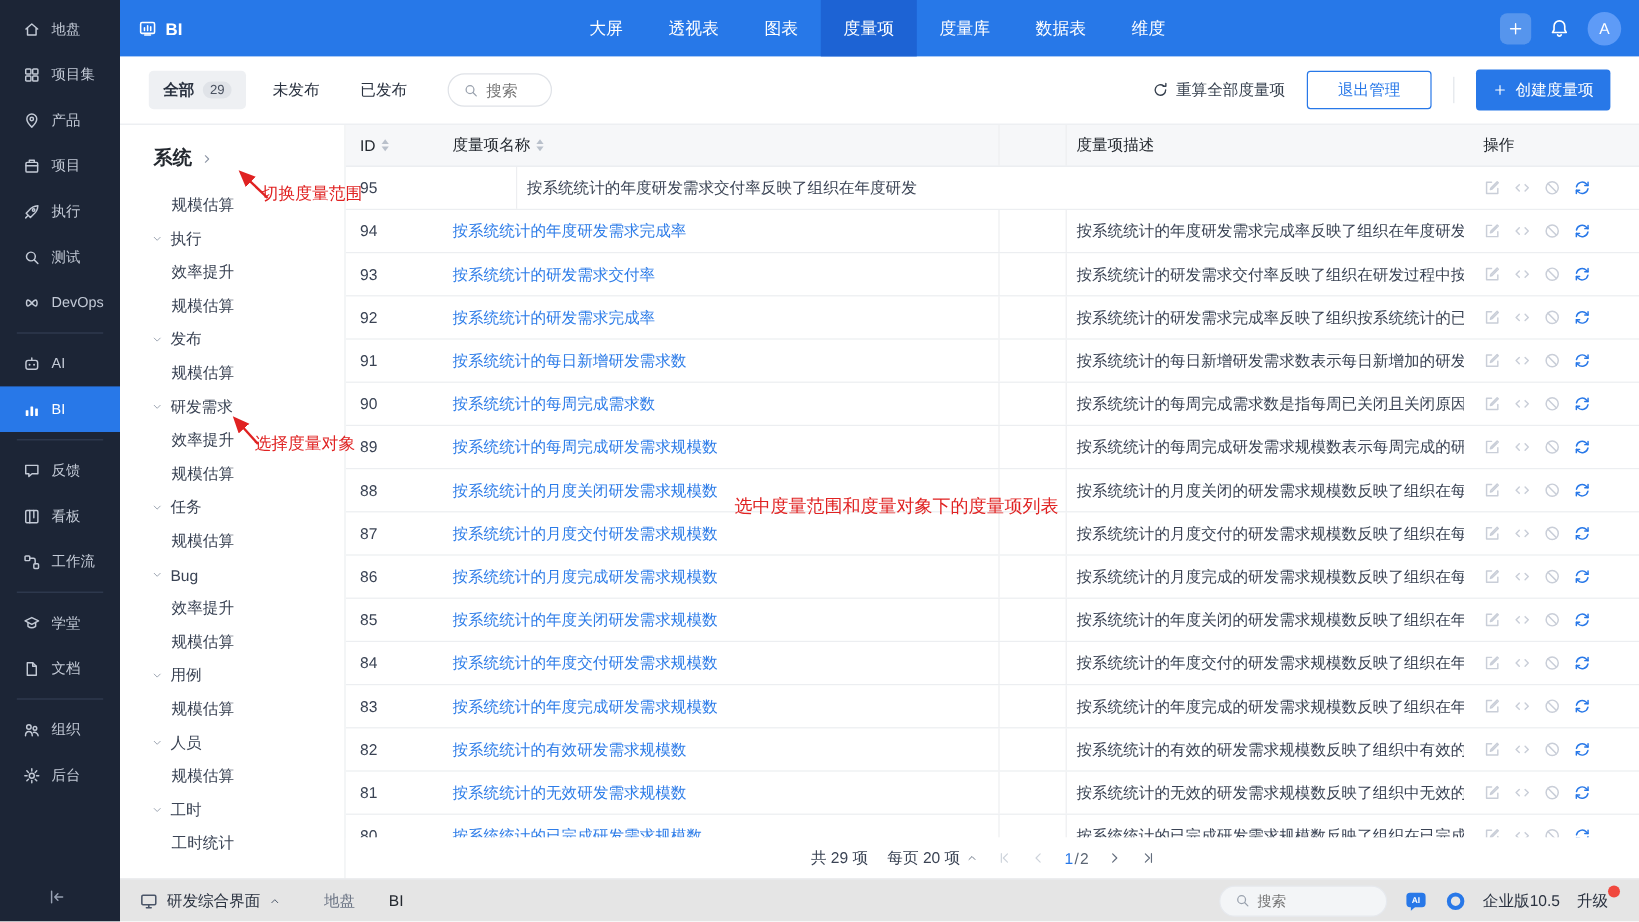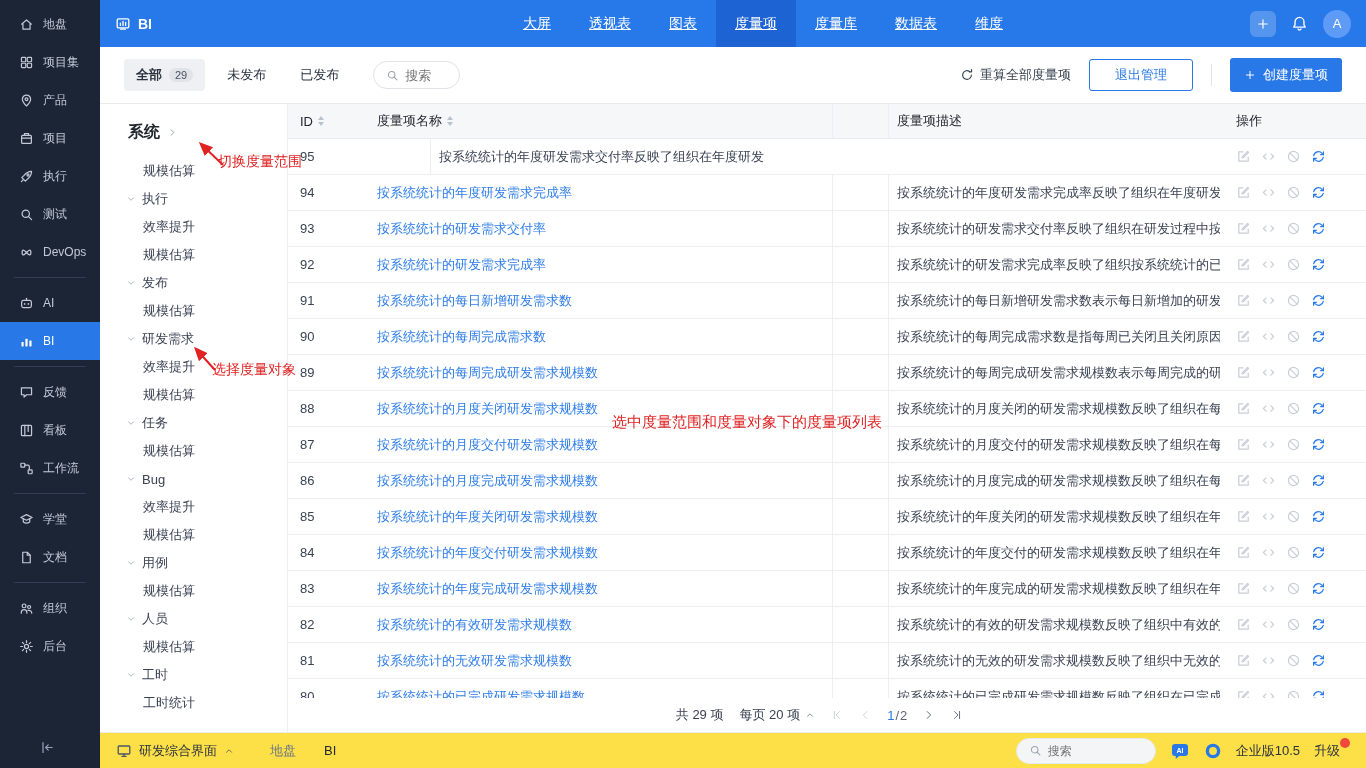--- a/index.html
+++ b/index.html
@@ -13,21 +13,21 @@
   .sb-nav{flex:1;padding-top:5px;overflow:hidden;}
   .sb-item{height:38px;display:flex;align-items:center;padding-left:19px;gap:9px;color:#c3cad6;font-size:12px;cursor:pointer;white-space:nowrap;}
   .sb-item .ic{width:15px;height:15px;}
   .sb-item.active{background:#2878e8;color:#fff;}
   .sb-div{height:1px;background:#323e54;margin:6px 14px;}
   .sb-collapse{height:42px;display:flex;align-items:center;padding-left:40px;color:#97a1b3;cursor:pointer;}
 
   
   .topbar{position:absolute;left:100px;top:0;width:1266px;height:47px;background:#2778e8;display:flex;align-items:center;color:#fff;z-index:10;}
   .logo{display:flex;align-items:center;gap:7px;margin-left:15px;font-size:14px;font-weight:700;}
-  .hnav{position:absolute;left:404px;top:0;height:47px;display:flex;text-decoration:underline;}
+  .hnav{position:absolute;left:372px;top:0;height:47px;display:flex;}
   .hnav-item{padding:0 19px;line-height:47px;font-size:14px;cursor:pointer;white-space:nowrap;}
   .hnav-item.active{background:#1d63d4;}
   .topbar-right{margin-left:auto;display:flex;align-items:center;gap:15px;margin-right:15px;}
   .add-btn{width:26px;height:26px;border-radius:6px;background:rgba(255,255,255,.22);display:flex;align-items:center;justify-content:center;cursor:pointer;}
   .bell{display:flex;align-items:center;cursor:pointer;}
   .avatar{width:28px;height:28px;border-radius:50%;background:#5e9bf7;display:flex;align-items:center;justify-content:center;font-size:13px;cursor:pointer;}
 
   
   .toolbar{position:absolute;left:100px;top:47px;width:1266px;height:57px;background:#fff;border-bottom:1px solid #e9ebef;display:flex;align-items:center;padding:0 24px;z-index:5;}
   .ftabs{display:flex;align-items:center;gap:10px;}
@@ -77,21 +77,21 @@
 
   .pagination{height:34px;flex:none;display:flex;align-items:center;justify-content:center;gap:16px;padding-right:15px;font-size:13px;color:#3a4354;background:#fff;}
   .psize{display:flex;align-items:center;gap:5px;cursor:pointer;}
   .psize .ic{color:#6b7586;}
   .pgbtn{display:flex;align-items:center;cursor:pointer;color:#626c7c;}
   .pgbtn.disabled{color:#cdd3db;}
   .pgind{display:flex;align-items:center;gap:1px;color:#59импort626c;color:#5b6573;}
   .pgind .cur{color:#2878e8;font-weight:400;font-style:normal;}
 
   
-  .bottombar{position:absolute;left:100px;bottom:0;width:1266px;height:36px;background:#fde047;border-top:1px solid #e9ebef;display:flex;align-items:center;padding:0 16px;font-size:13px;z-index:15;}
+  .bottombar{position:absolute;left:100px;bottom:0;width:1266px;height:36px;background:#e5e5e5;border-top:1px solid #e9ebef;display:flex;align-items:center;padding:0 16px;font-size:13px;z-index:15;}
   .ws{display:flex;align-items:center;gap:7px;color:#2a3240;cursor:pointer;white-space:nowrap;}
   .ws .ic{color:#4a5568;}
   .crumbs{display:flex;align-items:center;gap:28px;margin-left:36px;}
   .crumb{color:#6d7686;cursor:pointer;}
   .crumb.current{color:#23282f;}
   .bb-right{margin-left:auto;display:flex;align-items:center;gap:14px;}
   .bb-search{display:flex;align-items:center;gap:6px;background:#f3f5f7;border:1px solid #e6e9ee;border-radius:14px;height:26px;padding:0 12px;width:140px;color:#9aa2ae;}
   .bb-search input{border:none;outline:none;background:transparent;width:90px;font-size:12px;font-family:inherit;color:#2a3240;}
   .version{color:#2a3240;white-space:nowrap;}
   .upgrade-wrap{position:relative;color:#2a3240;cursor:pointer;margin-right:10px;white-space:nowrap;}

